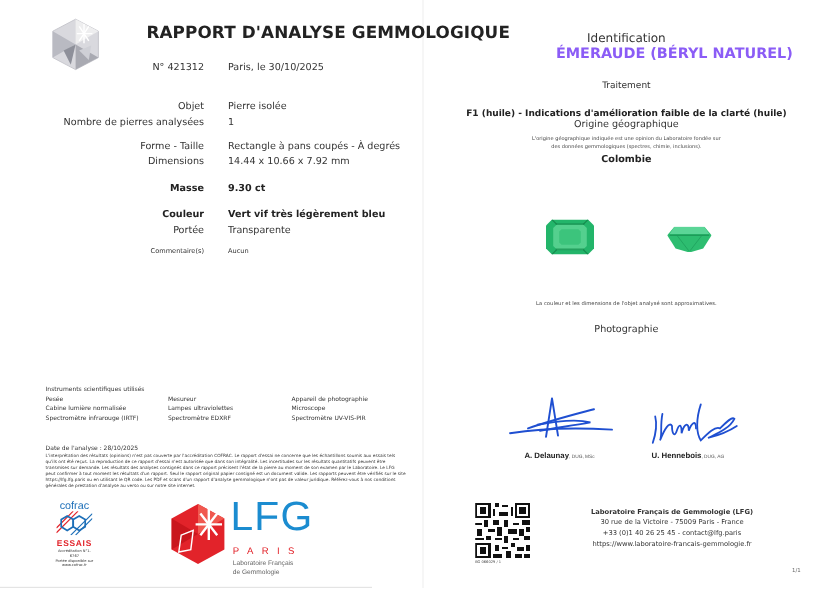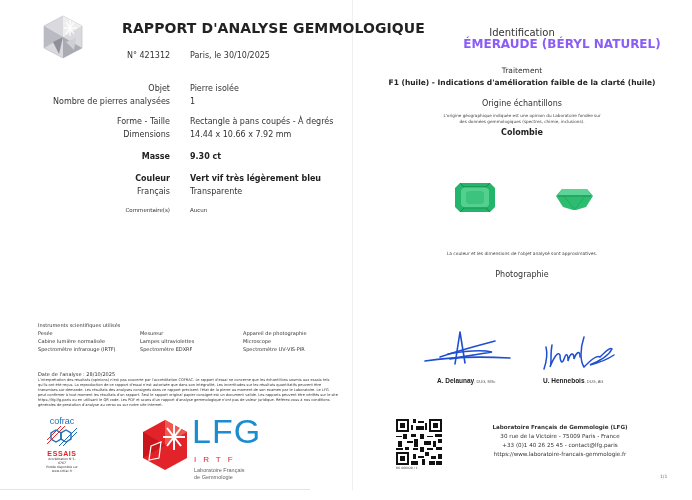--- a/index.html
+++ b/index.html
@@ -34,21 +34,21 @@
   .lfg-mark { left:141px; top:418px; width:48px; height:54px; }
   .lfg-word { left:192px; top:414px; font-family:"Liberation Sans", sans-serif; font-size:34px; color:#1b8cd0; line-height:34px; font-weight:300; letter-spacing:1px; }
   .lfg-paris { left:194px; top:455px; font-family:"Liberation Sans", sans-serif; font-size:8px; color:#e2232a; letter-spacing:7px; }
   .lfg-sub { left:194px; top:467px; font-family:"Liberation Sans", sans-serif; font-size:5.5px; line-height:7px; color:#666; }
 
   
   .center { position:absolute; left:352px; width:340px; text-align:center; white-space:nowrap; }
   .r-ident-lbl { top:27px; font-size:10px; color:#333; }
   .r-ident-val { top:37px; font-size:12px; font-weight:bold; color:#8b5cf6;padding-left:40px; }
   .r-treat-lbl { top:66px; font-size:7.5px; color:#333; }
-  .r-treat-val { top:78px; font-size:7.5px; font-weight:bold; color:#222; }
+  .r-treat-val { top:90px; font-size:7.5px; font-weight:bold; color:#222; }
   .r-origin-lbl { top:99px; font-size:8px; color:#333; }
   .r-origin-note { top:113px; font-size:4.2px; line-height:6px; color:#444; }
   .r-origin-val { top:128px; font-size:8px; font-weight:bold; color:#222; }
   .r-photo-lbl { top:238px; font-size:8px; color:#333;margin-top:32px; }
   .r-photo-note { top:251px; font-size:4.4px; color:#444; }
 
   .gem1 { left:455px; top:183px; width:40px; height:29px; }
   .gem2 { left:556px; top:189px; width:37px; height:21px; }
 
   .sig1 { left:420px; top:330px; width:100px; height:40px; }
@@ -98,21 +98,21 @@
 
 <div class="lbl" style="top:130px">Dimensions</div>
 <div class="val" style="top:130px">14.44 x 10.66 x 7.92 mm</div>
 
 <div class="lbl b" style="top:152px">Masse</div>
 <div class="val b" style="top:152px">9.30 ct</div>
 
 <div class="lbl b" style="top:174px">Couleur</div>
 <div class="val b" style="top:174px">Vert vif très légèrement bleu</div>
 
-<div class="lbl" style="top:187px">Français</div>
+<div class="lbl" style="top:187px">Portée</div>
 <div class="val" style="top:187px">Transparente</div>
 
 <div class="lbl small" style="top:207px">Commentaire(s)</div>
 <div class="val small" style="top:207px">Aucun</div>
 
 <div class="abs instr" style="left:38px; top:321px;">
   <div>Instruments scientifiques utilisés</div>
   <div>Pesée</div>
   <div>Cabine lumière normalisée</div>
   <div>Spectromètre infrarouge (IRTF)</div>
@@ -159,31 +159,31 @@
     <line x1="26" y1="10" x2="40" y2="28"></line>
       <line x1="40" y1="10" x2="26" y2="28"></line>
       <line x1="33" y1="6" x2="33" y2="32"></line>
       <line x1="22" y1="19" x2="44" y2="19"></line>
   </g>
   <g stroke="#ffffff" stroke-width="1.2" fill="none">
       <polygon points="10,28 20,24 18,40 8,42"></polygon>
     </g>
 </svg>
 <div class="abs lfg-word">LFG</div>
-<div class="abs lfg-paris">IRTF</div>
+<div class="abs lfg-paris">PARIS</div>
 <div class="abs lfg-sub">
   <div>Laboratoire Français</div>
   <div>de Gemmologie</div>
 </div>
 
 <div class="center r-ident-lbl">Identification</div>
 <div class="center r-ident-val">ÉMERAUDE (BÉRYL NATUREL)</div>
 <div class="center r-treat-lbl">Traitement</div>
 <div class="center r-treat-val">F1 (huile) - Indications d'amélioration faible de la clarté (huile)</div>
-<div class="center r-origin-lbl">Origine échantillons</div>
+<div class="center r-origin-lbl">Origine géographique</div>
 <div class="center r-origin-note">
   <div>L'origine géographique indiquée est une opinion du Laboratoire fondée sur</div>
   <div>des données gemmologiques (spectres, chimie, inclusions).</div>
 </div>
 <div class="center r-origin-val">Colombie</div>
 
 <svg class="abs gem1" viewBox="0 0 40 29">
   <polygon points="5,0 35,0 40,5 40,24 35,29 5,29 0,24 0,5" fill="#23b56a"></polygon>
   <polygon points="9,4 31,4 34,7 34,22 31,25 9,25 6,22 6,7" fill="#54d08e"></polygon>
   <polygon points="13,8 27,8 29,10 29,19 27,21 13,21 11,19 11,10" fill="#3cc47c"></polygon>

